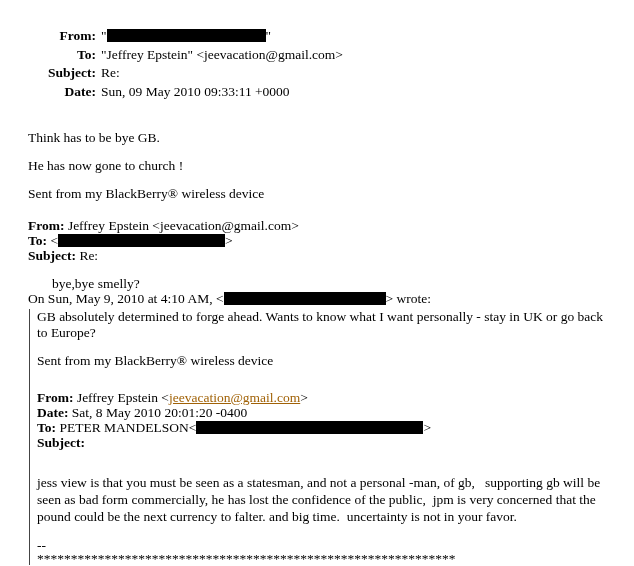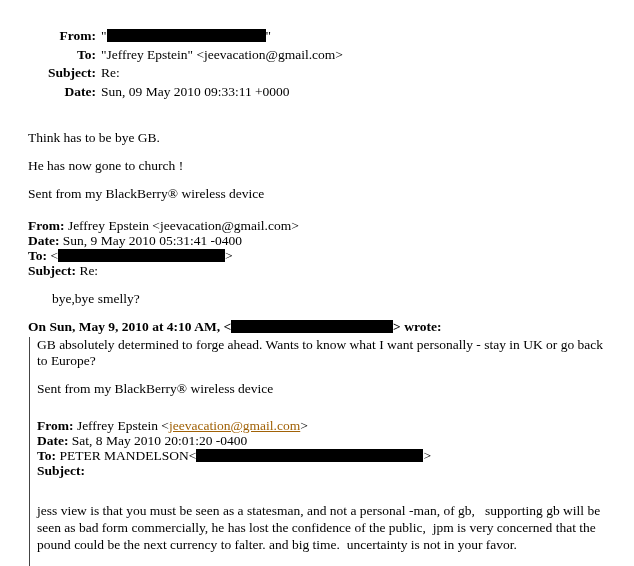--- a/index.html
+++ b/index.html
@@ -27,21 +27,21 @@
   .rule-dark  { border-top:2px solid #1a1a1a; margin-top:13px; }
   .rule-light { border-top:1px solid #8a8a8a; }
 
   .msg1 { margin-top:15px; }
   .msg1 p { line-height:17px; margin-bottom:11px; }
 
   .hdrinline div { line-height:15px; white-space:nowrap; }
   .hdrinline b { font-weight:bold; }
   .msg2 { margin-top:5px; }
   .msg2-body { margin-top:13px; line-height:15px;padding-left:24px; }
-  .quote-intro { margin-top:13px; line-height:15px;font-weight:bold; }
+  .quote-intro { line-height:15px; }
 
   blockquote.quote {
     margin:3px 0 0 1px;
     border-left:1px solid #444;
     padding-left:7px;
   }
   .quote p.qpara { line-height:15.5px; margin-top:2px; }
   .quote p.qsig  { line-height:15.5px; margin-top:13px; }
   .quote hr.rule-light { margin-top:13px; margin-right:2px; }
   .quote .hdrinline { margin-top:8px; }
@@ -77,21 +77,20 @@
   <div class="msg1">
     <p>Think has to be bye GB.</p>
     <p>He has now gone to church !</p>
     <p>Sent from my BlackBerry® wireless device</p>
   </div>
 
   <hr class="rule rule-light">
 
   <div class="hdrinline msg2">
     <div><b>From:</b> <span>Jeffrey Epstein &lt;jeevacation@gmail.com&gt;</span></div>
-    <div><b>Date:</b> <span>Sun, 9 May 2010 05:31:41 -0400</span></div>
     <div><b>To:</b> <span>&lt;</span><span class="redact rw2"></span><span>&gt;</span></div>
     <div><b>Subject:</b> <span>Re:</span></div>
   </div>
 
   <p class="msg2-body">bye,bye smelly?</p>
 
   <div class="quote-intro">
     <span>On Sun, May 9, 2010 at 4:10 AM, &lt;</span><span class="redact rw3"></span><span>&gt; wrote:</span>
   </div>
 

